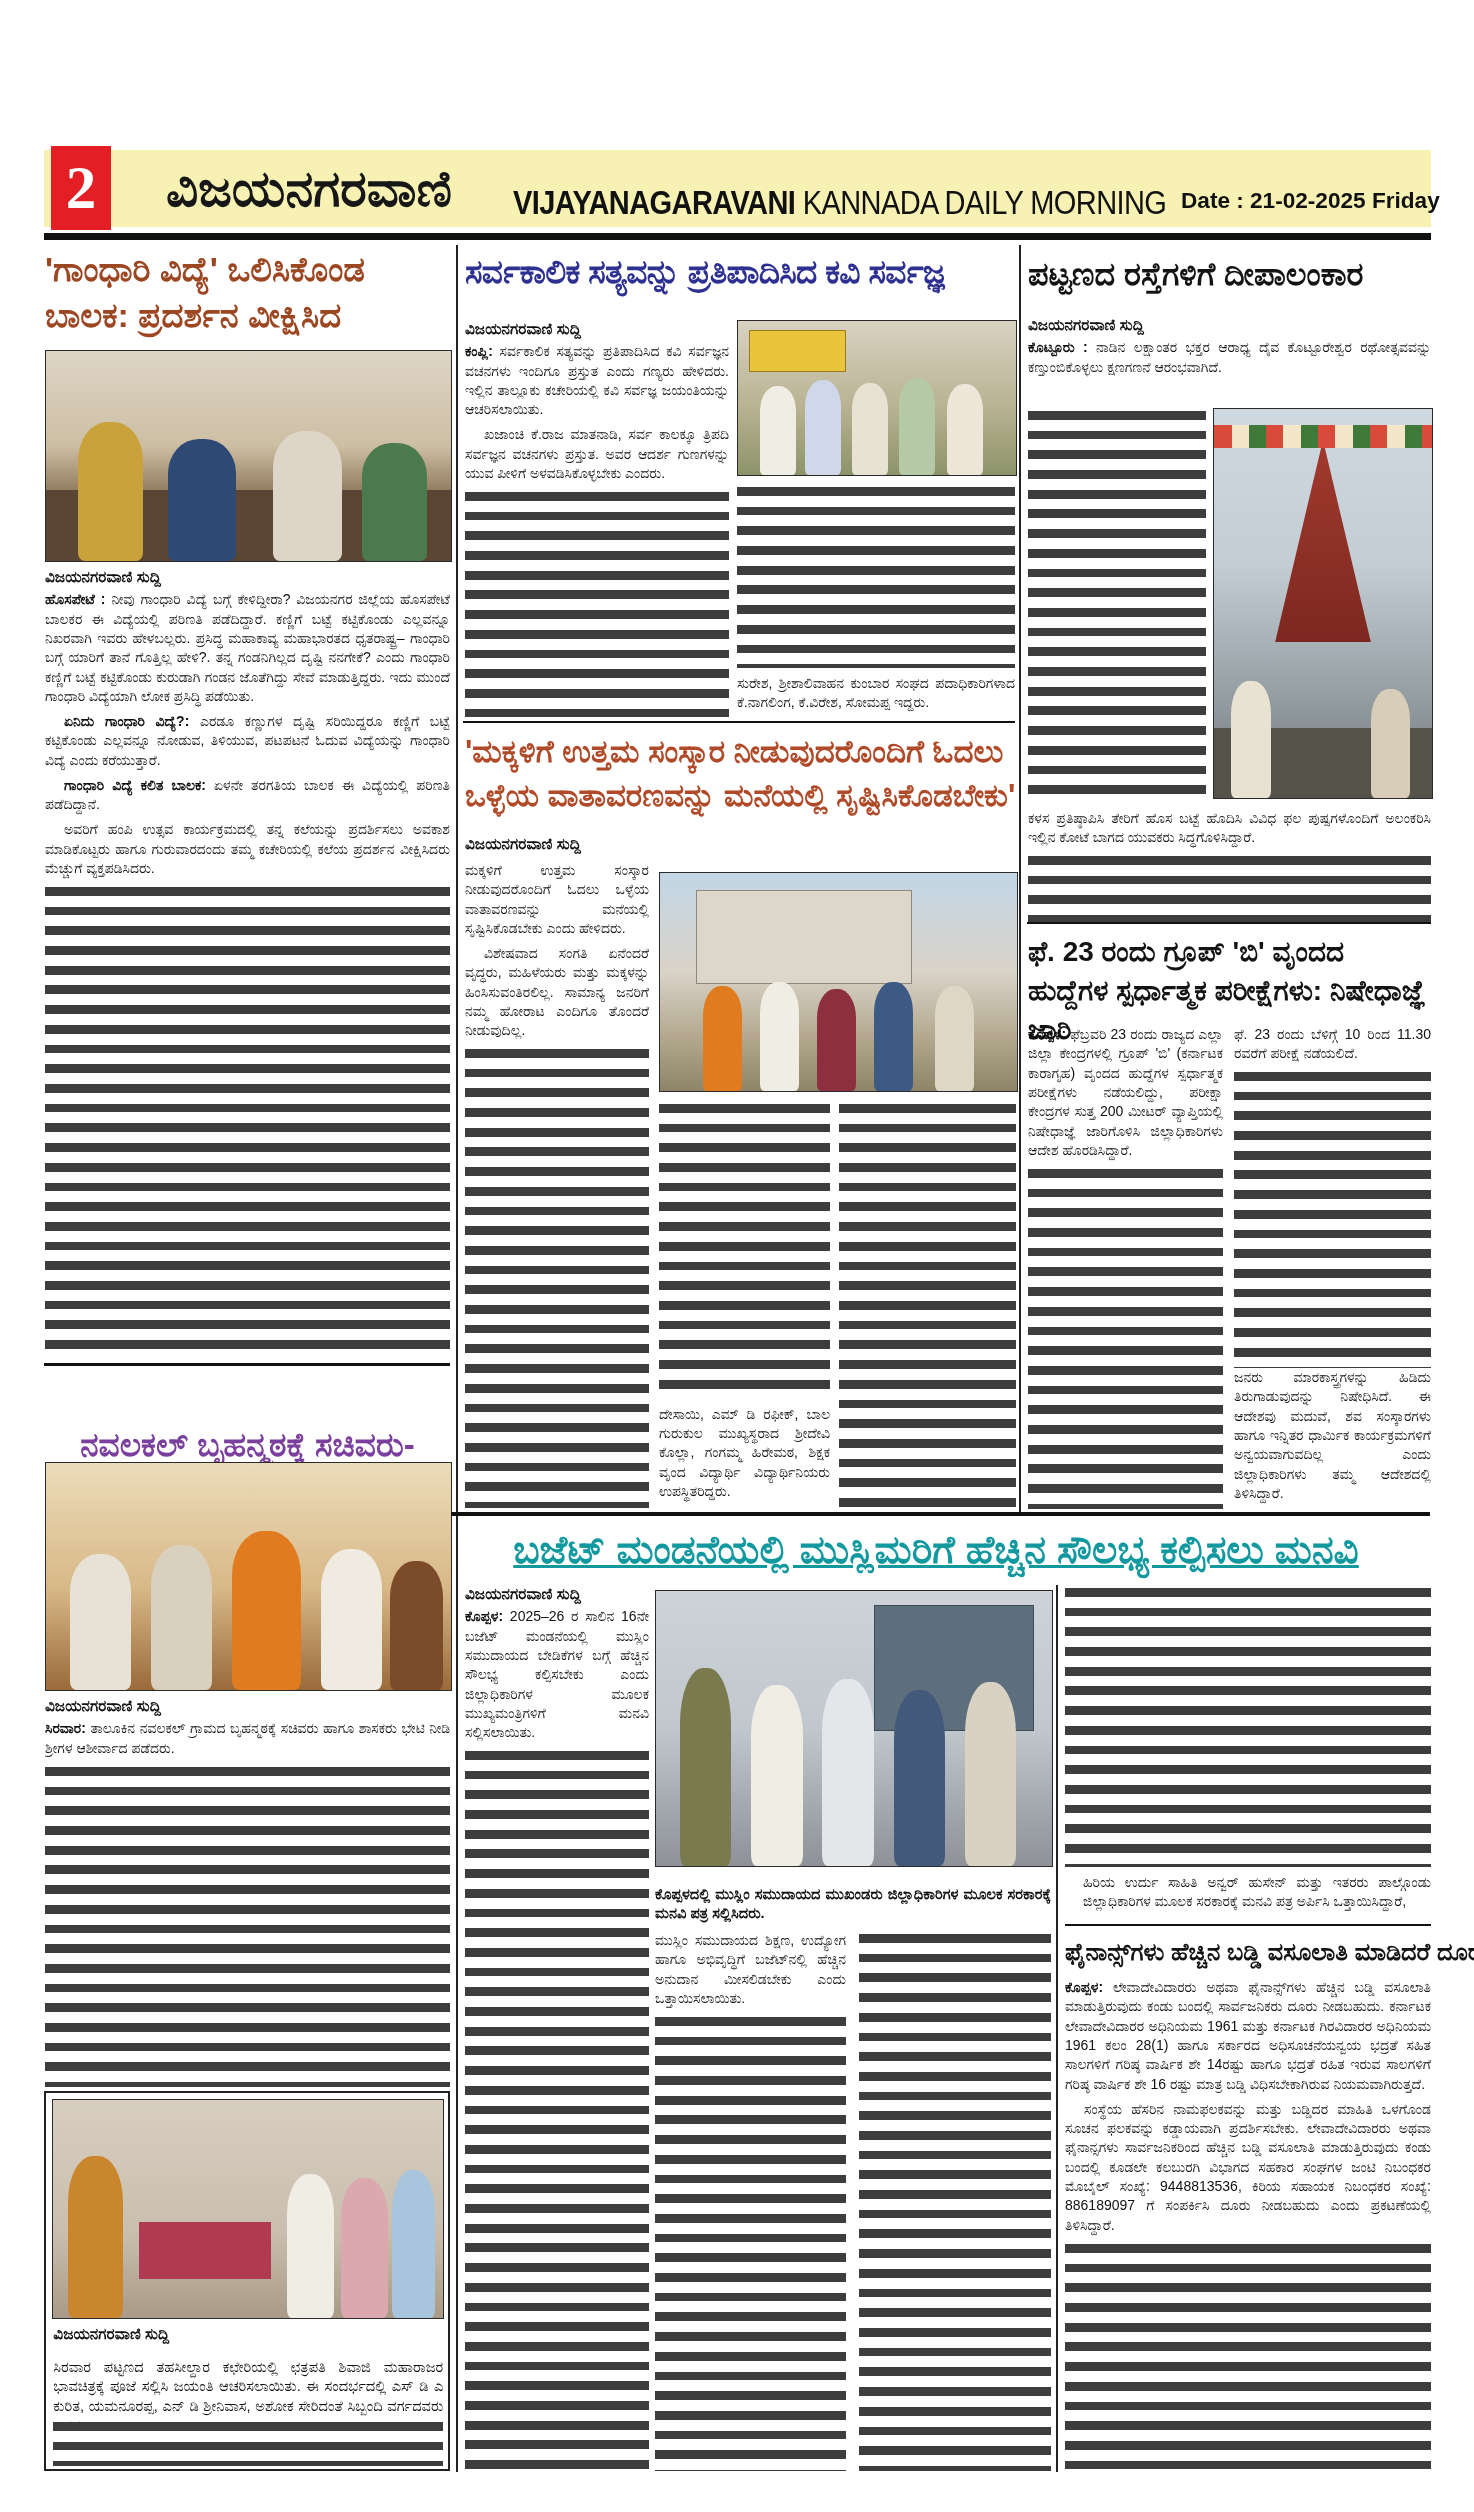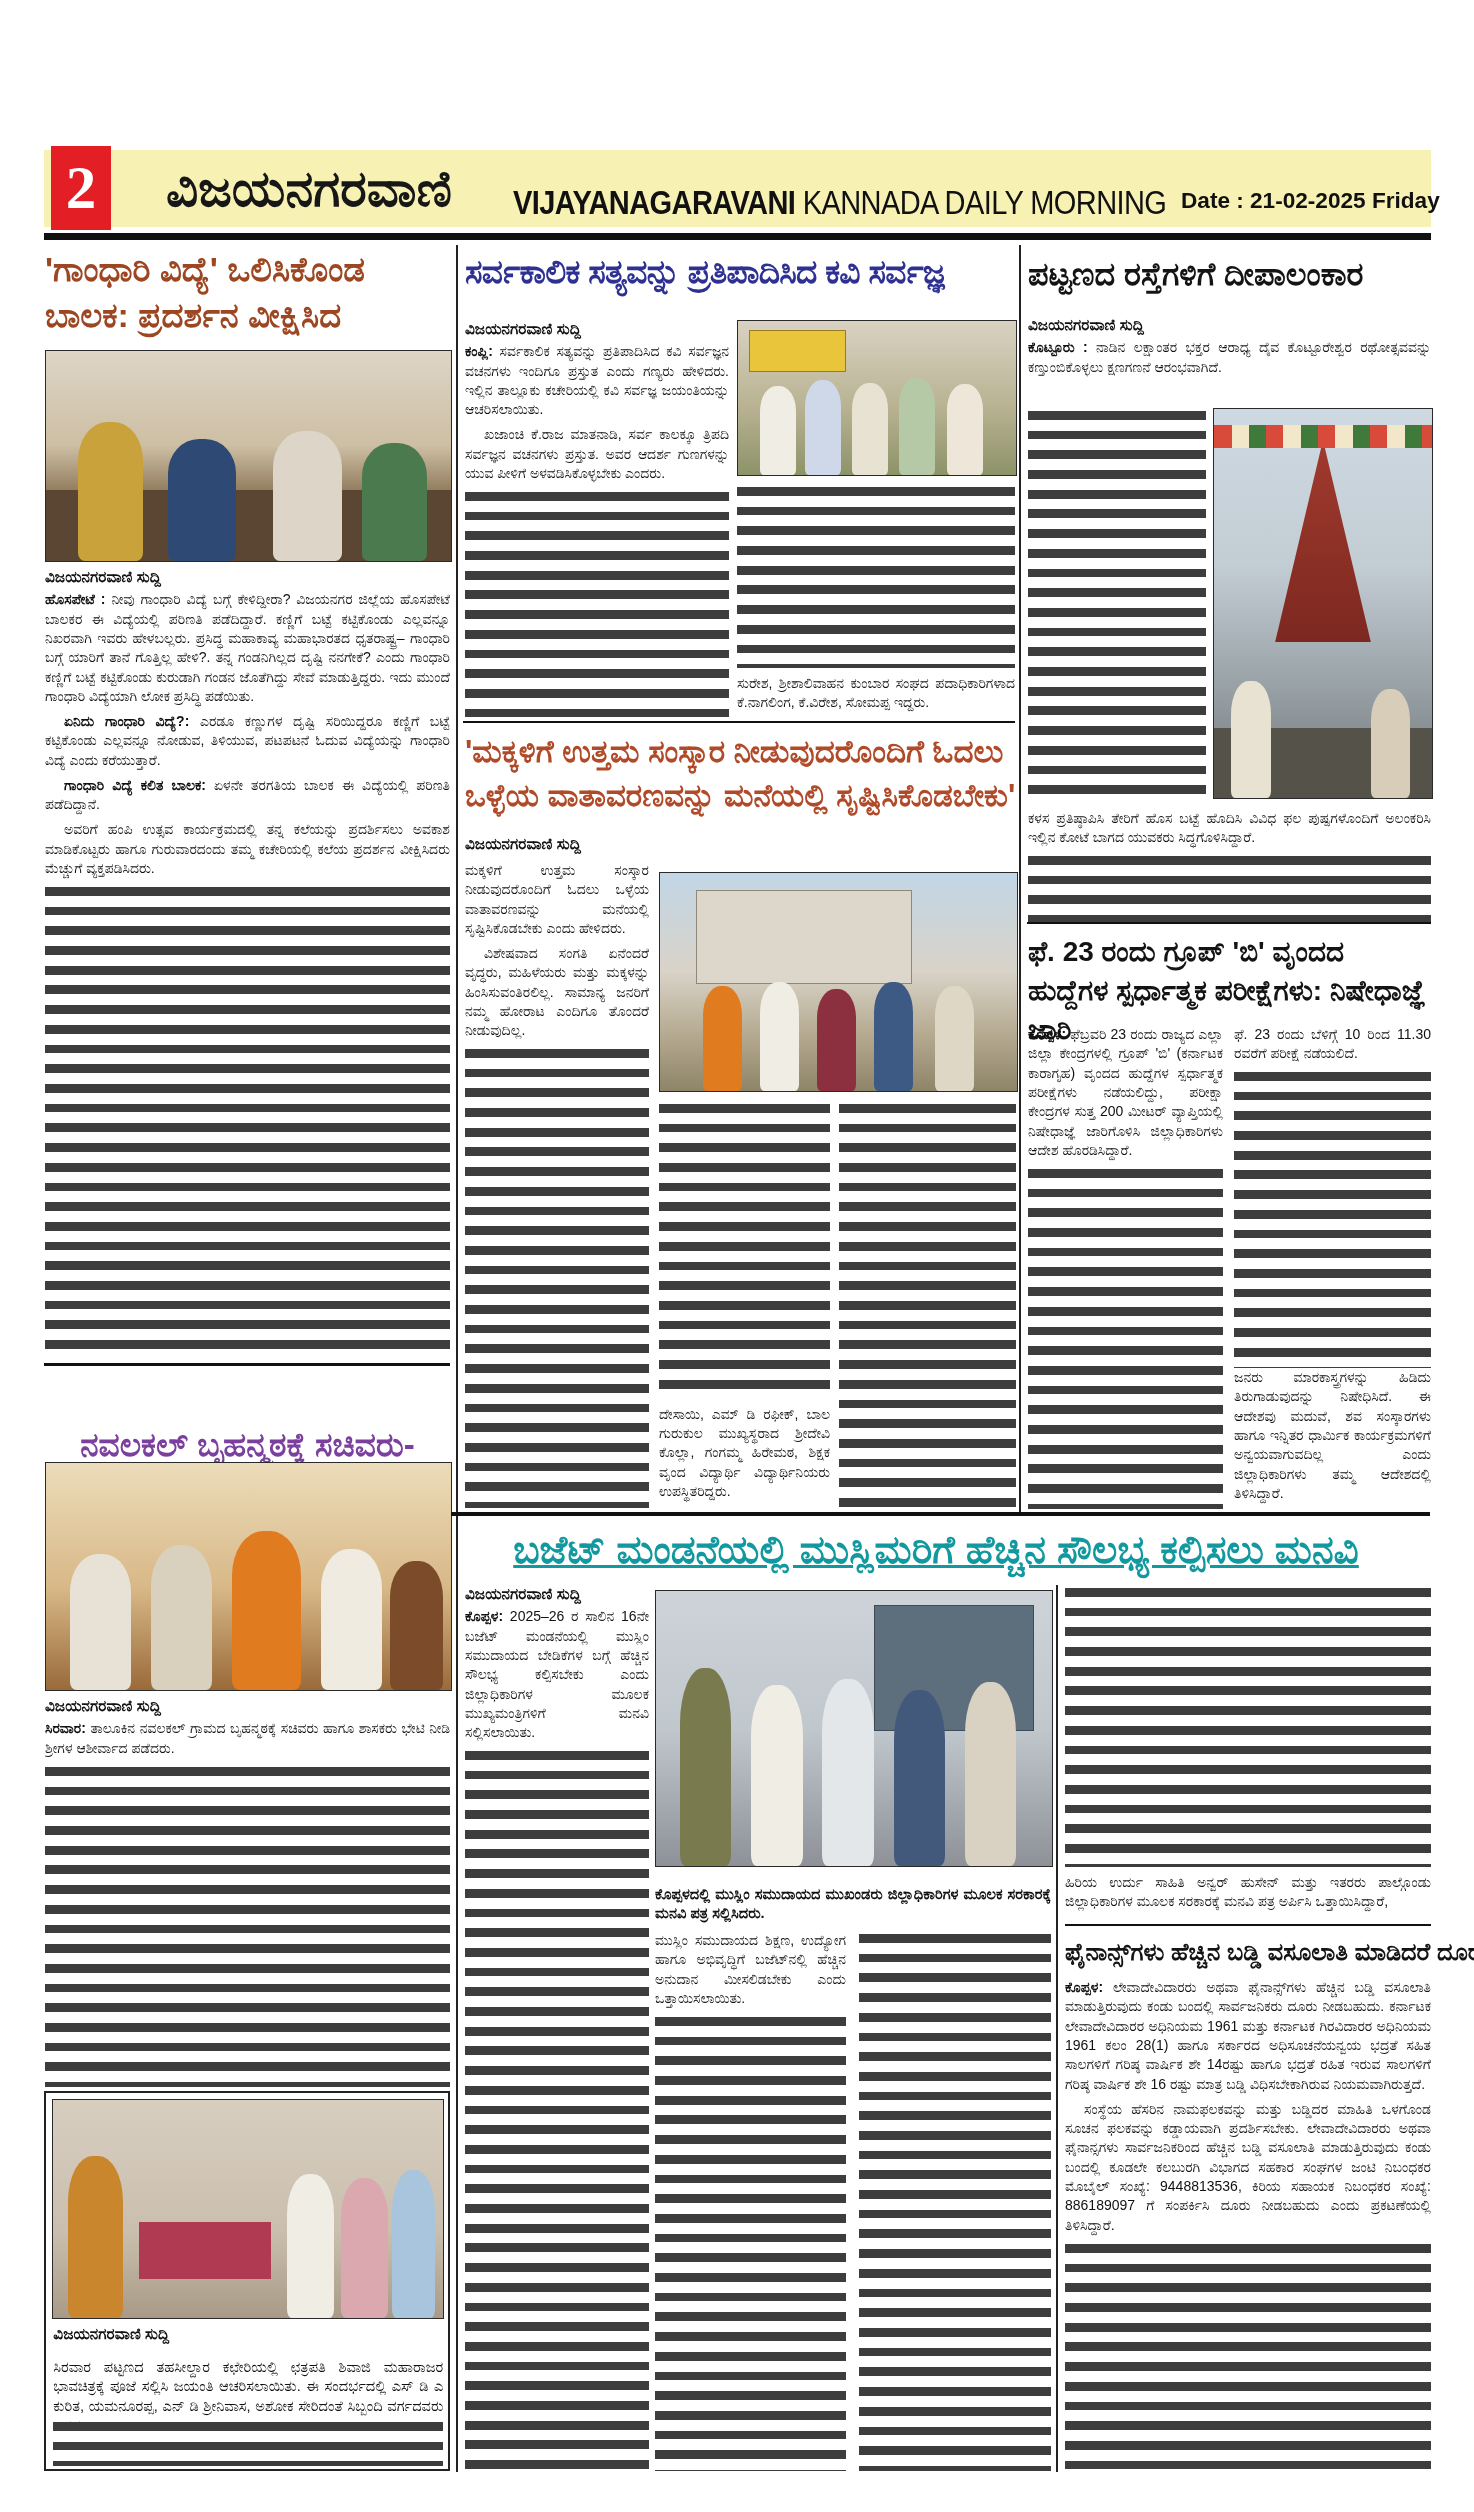--- a/index.html
+++ b/index.html
@@ -233,21 +233,21 @@
   <div class="abs col" style="left:655px;top:1931px;width:191px;height:540px;">
     <p class="t">ಮುಸ್ಲಿಂ ಸಮುದಾಯದ ಶಿಕ್ಷಣ, ಉದ್ಯೋಗ ಹಾಗೂ ಅಭಿವೃದ್ಧಿಗೆ ಬಜೆಟ್‌ನಲ್ಲಿ ಹೆಚ್ಚಿನ ಅನುದಾನ ಮೀಸಲಿಡಬೇಕು ಎಂದು ಒತ್ತಾಯಿಸಲಾಯಿತು.</p>
     <div class="greek"></div>
   </div>
   <div class="abs col" style="left:859px;top:1931px;width:192px;height:540px;">
     <div class="greek"></div>
   </div>
 
   <div class="abs col" style="left:1065px;top:1585px;width:366px;height:332px;">
     <div class="greek"></div>
-    <p class="t" style="margin-top:5.8px;">ಹಿರಿಯ ಉರ್ದು ಸಾಹಿತಿ ಅನ್ವರ್ ಹುಸೇನ್ ಮತ್ತು ಇತರರು ಪಾಲ್ಗೊಂಡು ಜಿಲ್ಲಾಧಿಕಾರಿಗಳ ಮೂಲಕ ಸರಕಾರಕ್ಕೆ ಮನವಿ ಪತ್ರ ಅರ್ಪಿಸಿ ಒತ್ತಾಯಿಸಿದ್ದಾರೆ,</p>
+    <p class="t" style="margin-top:5.8px;margin-left:18px;">ಹಿರಿಯ ಉರ್ದು ಸಾಹಿತಿ ಅನ್ವರ್ ಹುಸೇನ್ ಮತ್ತು ಇತರರು ಪಾಲ್ಗೊಂಡು ಜಿಲ್ಲಾಧಿಕಾರಿಗಳ ಮೂಲಕ ಸರಕಾರಕ್ಕೆ ಮನವಿ ಪತ್ರ ಅರ್ಪಿಸಿ ಒತ್ತಾಯಿಸಿದ್ದಾರೆ,</p>
   </div>
 
   <div class="abs rule" style="left:1065px;top:1924px;width:366px;height:2.2px;"></div>
   <div class="abs hl hl-fin" style="left:1065px;top:1936px;width:366px;text-align:center;">ಫೈನಾನ್ಸ್‌ಗಳು ಹೆಚ್ಚಿನ ಬಡ್ಡಿ ವಸೂಲಾತಿ ಮಾಡಿದರೆ ದೂರು ನೀಡಿ</div>
 
   <div class="abs col" style="left:1065px;top:1978px;width:366px;height:494px;">
     <p class="t"><span class="lead">ಕೊಪ್ಪಳ:</span> <span>ಲೇವಾದೇವಿದಾರರು ಅಥವಾ ಫೈನಾನ್ಸ್‌ಗಳು ಹೆಚ್ಚಿನ ಬಡ್ಡಿ ವಸೂಲಾತಿ ಮಾಡುತ್ತಿರುವುದು ಕಂಡು ಬಂದಲ್ಲಿ ಸಾರ್ವಜನಿಕರು ದೂರು ನೀಡಬಹುದು. ಕರ್ನಾಟಕ ಲೇವಾದೇವಿದಾರರ ಅಧಿನಿಯಮ 1961 ಮತ್ತು ಕರ್ನಾಟಕ ಗಿರವಿದಾರರ ಅಧಿನಿಯಮ 1961 ಕಲಂ 28(1) ಹಾಗೂ ಸರ್ಕಾರದ ಅಧಿಸೂಚನೆಯನ್ವಯ ಭದ್ರತೆ ಸಹಿತ ಸಾಲಗಳಿಗೆ ಗರಿಷ್ಠ ವಾರ್ಷಿಕ ಶೇ 14ರಷ್ಟು ಹಾಗೂ ಭದ್ರತೆ ರಹಿತ ಇರುವ ಸಾಲಗಳಿಗೆ ಗರಿಷ್ಠ ವಾರ್ಷಿಕ ಶೇ 16 ರಷ್ಟು ಮಾತ್ರ ಬಡ್ಡಿ ವಿಧಿಸಬೇಕಾಗಿರುವ ನಿಯಮವಾಗಿರುತ್ತದೆ.</span></p>
     <p class="t ind">ಸಂಸ್ಥೆಯ ಹೆಸರಿನ ನಾಮಫಲಕವನ್ನು ಮತ್ತು ಬಡ್ಡಿದರ ಮಾಹಿತಿ ಒಳಗೊಂಡ ಸೂಚನ ಫಲಕವನ್ನು ಕಡ್ಡಾಯವಾಗಿ ಪ್ರದರ್ಶಿಸಬೇಕು. ಲೇವಾದೇವಿದಾರರು ಅಥವಾ ಫೈನಾನ್ಸಗಳು ಸಾರ್ವಜನಿಕರಿಂದ ಹೆಚ್ಚಿನ ಬಡ್ಡಿ ವಸೂಲಾತಿ ಮಾಡುತ್ತಿರುವುದು ಕಂಡು ಬಂದಲ್ಲಿ ಕೂಡಲೇ ಕಲಬುರಗಿ ವಿಭಾಗದ ಸಹಕಾರ ಸಂಘಗಳ ಜಂಟಿ ನಿಬಂಧಕರ ಮೊಬೈಲ್ ಸಂಖ್ಯೆ: 9448813536, ಕಿರಿಯ ಸಹಾಯಕ ನಿಬಂಧಕರ ಸಂಖ್ಯೆ: 886189097 ಗೆ ಸಂಪರ್ಕಿಸಿ ದೂರು ನೀಡಬಹುದು ಎಂದು ಪ್ರಕಟಣೆಯಲ್ಲಿ ತಿಳಿಸಿದ್ದಾರೆ.</p>
     <div class="greek"></div>
   </div>

